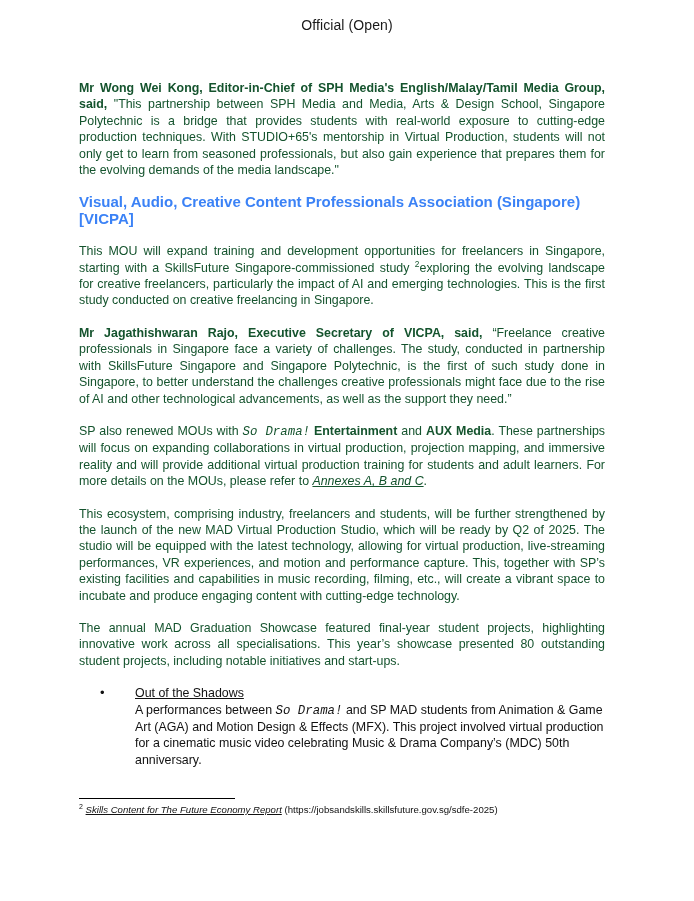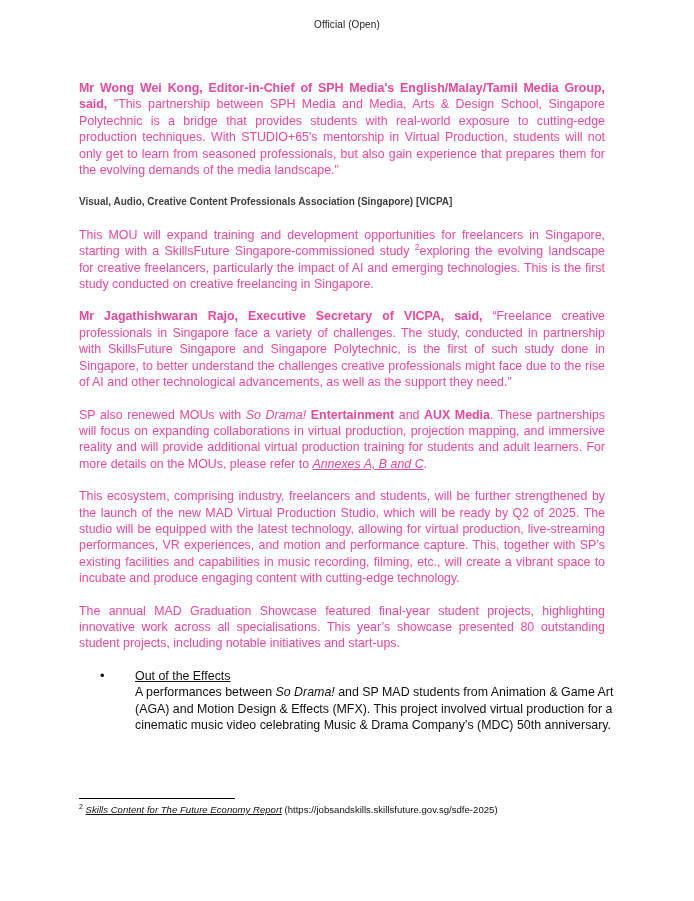--- a/index.html
+++ b/index.html
@@ -21,58 +21,58 @@
     inset: 0;
     background: #ffffff;
   }
 
   .page-header {
     position: absolute;
     top: 19px;
     left: 0;
     width: 694px;
     text-align: center;
-    font-size: 10px;
+    font-size: 14px;
     line-height: 12px;
     letter-spacing: 0.1px;
     color: #1a1a1a;
   }
 
   .content {
     position: absolute;
     left: 79px;
     top: 80px;
     width: 541px;
   }
 
   p.para {
     margin: 0 15px 16px 0;
     font-size: 12.4px;
     line-height: 16.4px;
     text-align: justify;
     text-justify: inter-word;
-    color: #ec4899;
+    color: #14532d;
     hyphens: none;
   }
 
   .heading {
     margin: 0 0 16px 0;
-    font-size: 10px;
+    font-size: 15px;
     line-height: 16.4px;
     font-weight: bold;
     text-align: left;
-    color: #404040;
+    color: #3b82f6;
   }
 
   .heading-spaced {
     margin-top: 14px;
   }
 
   b, .b { font-weight: bold; }
-  i, .i { font-style: italic; }
+  i, .i { font-style: italic; font-family: Liberation Mono, monospace; }
   .u { text-decoration: underline; font-style: italic; }
 
   sup.fn {
     font-size: 8.4px;
     vertical-align: super;
     line-height: 0;
   }
 
   .bullet-list {
     margin: 0;
@@ -154,21 +154,21 @@
     <p class="para"><span>SP also renewed MOUs with </span><i>So Drama!</i><b> Entertainment</b><span> and </span><b>AUX Media</b><span>. These partnerships will focus on expanding collaborations in virtual production, projection mapping, and immersive reality and will provide additional virtual production training for students and adult learners.  For more details on the MOUs, please refer to </span><span class="u">Annexes A, B and C</span><span>.</span></p>
 
     <p class="para">This ecosystem, comprising industry, freelancers and students, will be further strengthened by the launch of the new MAD Virtual Production Studio, which will be ready by Q2 of 2025. The studio will be equipped with the latest technology, allowing for virtual production, live-streaming performances, VR experiences, and motion and performance capture. This, together with SP’s existing facilities and capabilities in music recording, filming, etc., will create a vibrant space to incubate and produce engaging content with cutting-edge technology.</p>
 
 
     <p class="para">The annual MAD Graduation Showcase featured final-year student projects, highlighting innovative work across all specialisations. This year’s showcase presented  80 outstanding student projects, including notable initiatives and start-ups.</p>
 
     <ul class="bullet-list">
       <li class="bullet-item">
         <span class="bullet-dot">•</span>
-        <span class="bullet-title">Out of the Effects</span>
+        <span class="bullet-title">Out of the Shadows</span>
         <span class="bullet-body"><span>A performances between </span><i>So Drama!</i><span> and SP MAD students from Animation &amp; Game Art (AGA) and Motion Design &amp; Effects (MFX). This project involved virtual production for a cinematic music video celebrating Music &amp; Drama Company’s (MDC) 50th anniversary.</span></span>
       </li>
     </ul>
 
   </div>
 
   <div class="footnote-area">
     <div class="footnote-rule"></div>
     <div class="footnote-text"><sup>2</sup> <span class="u">Skills Content for The Future Economy Report</span> <span>(https://jobsandskills.skillsfuture.gov.sg/sdfe-2025)</span></div>
   </div>

